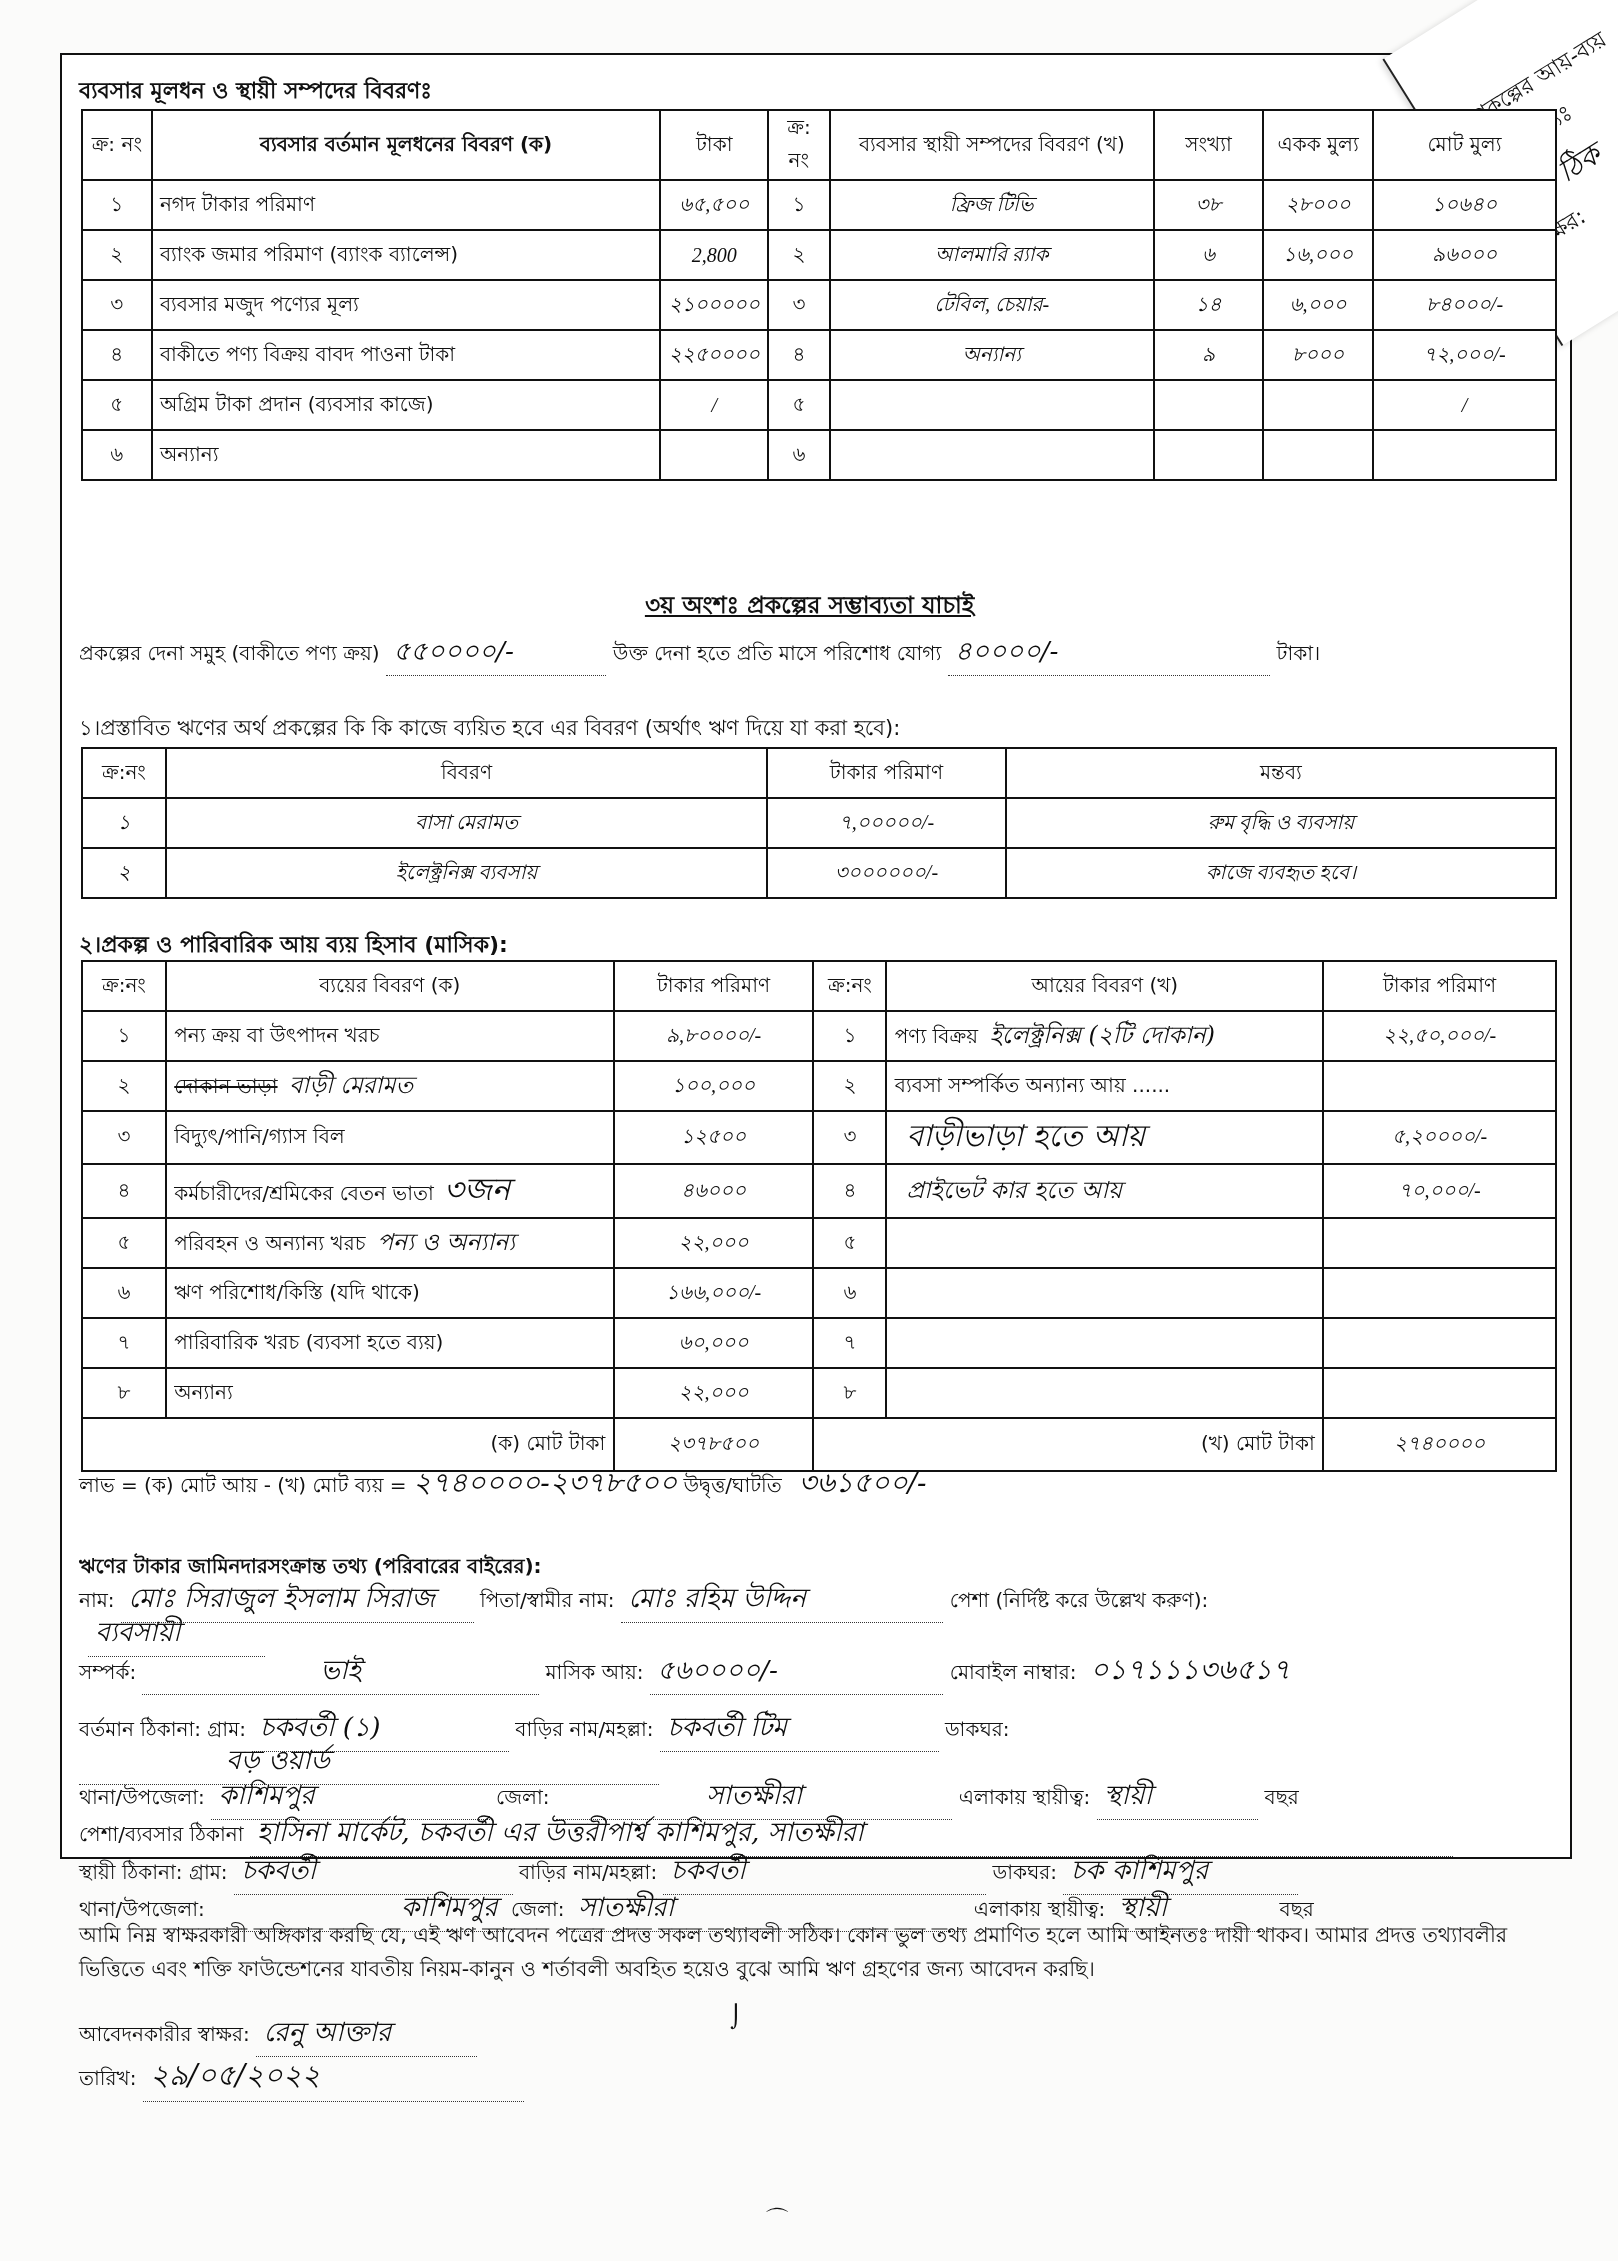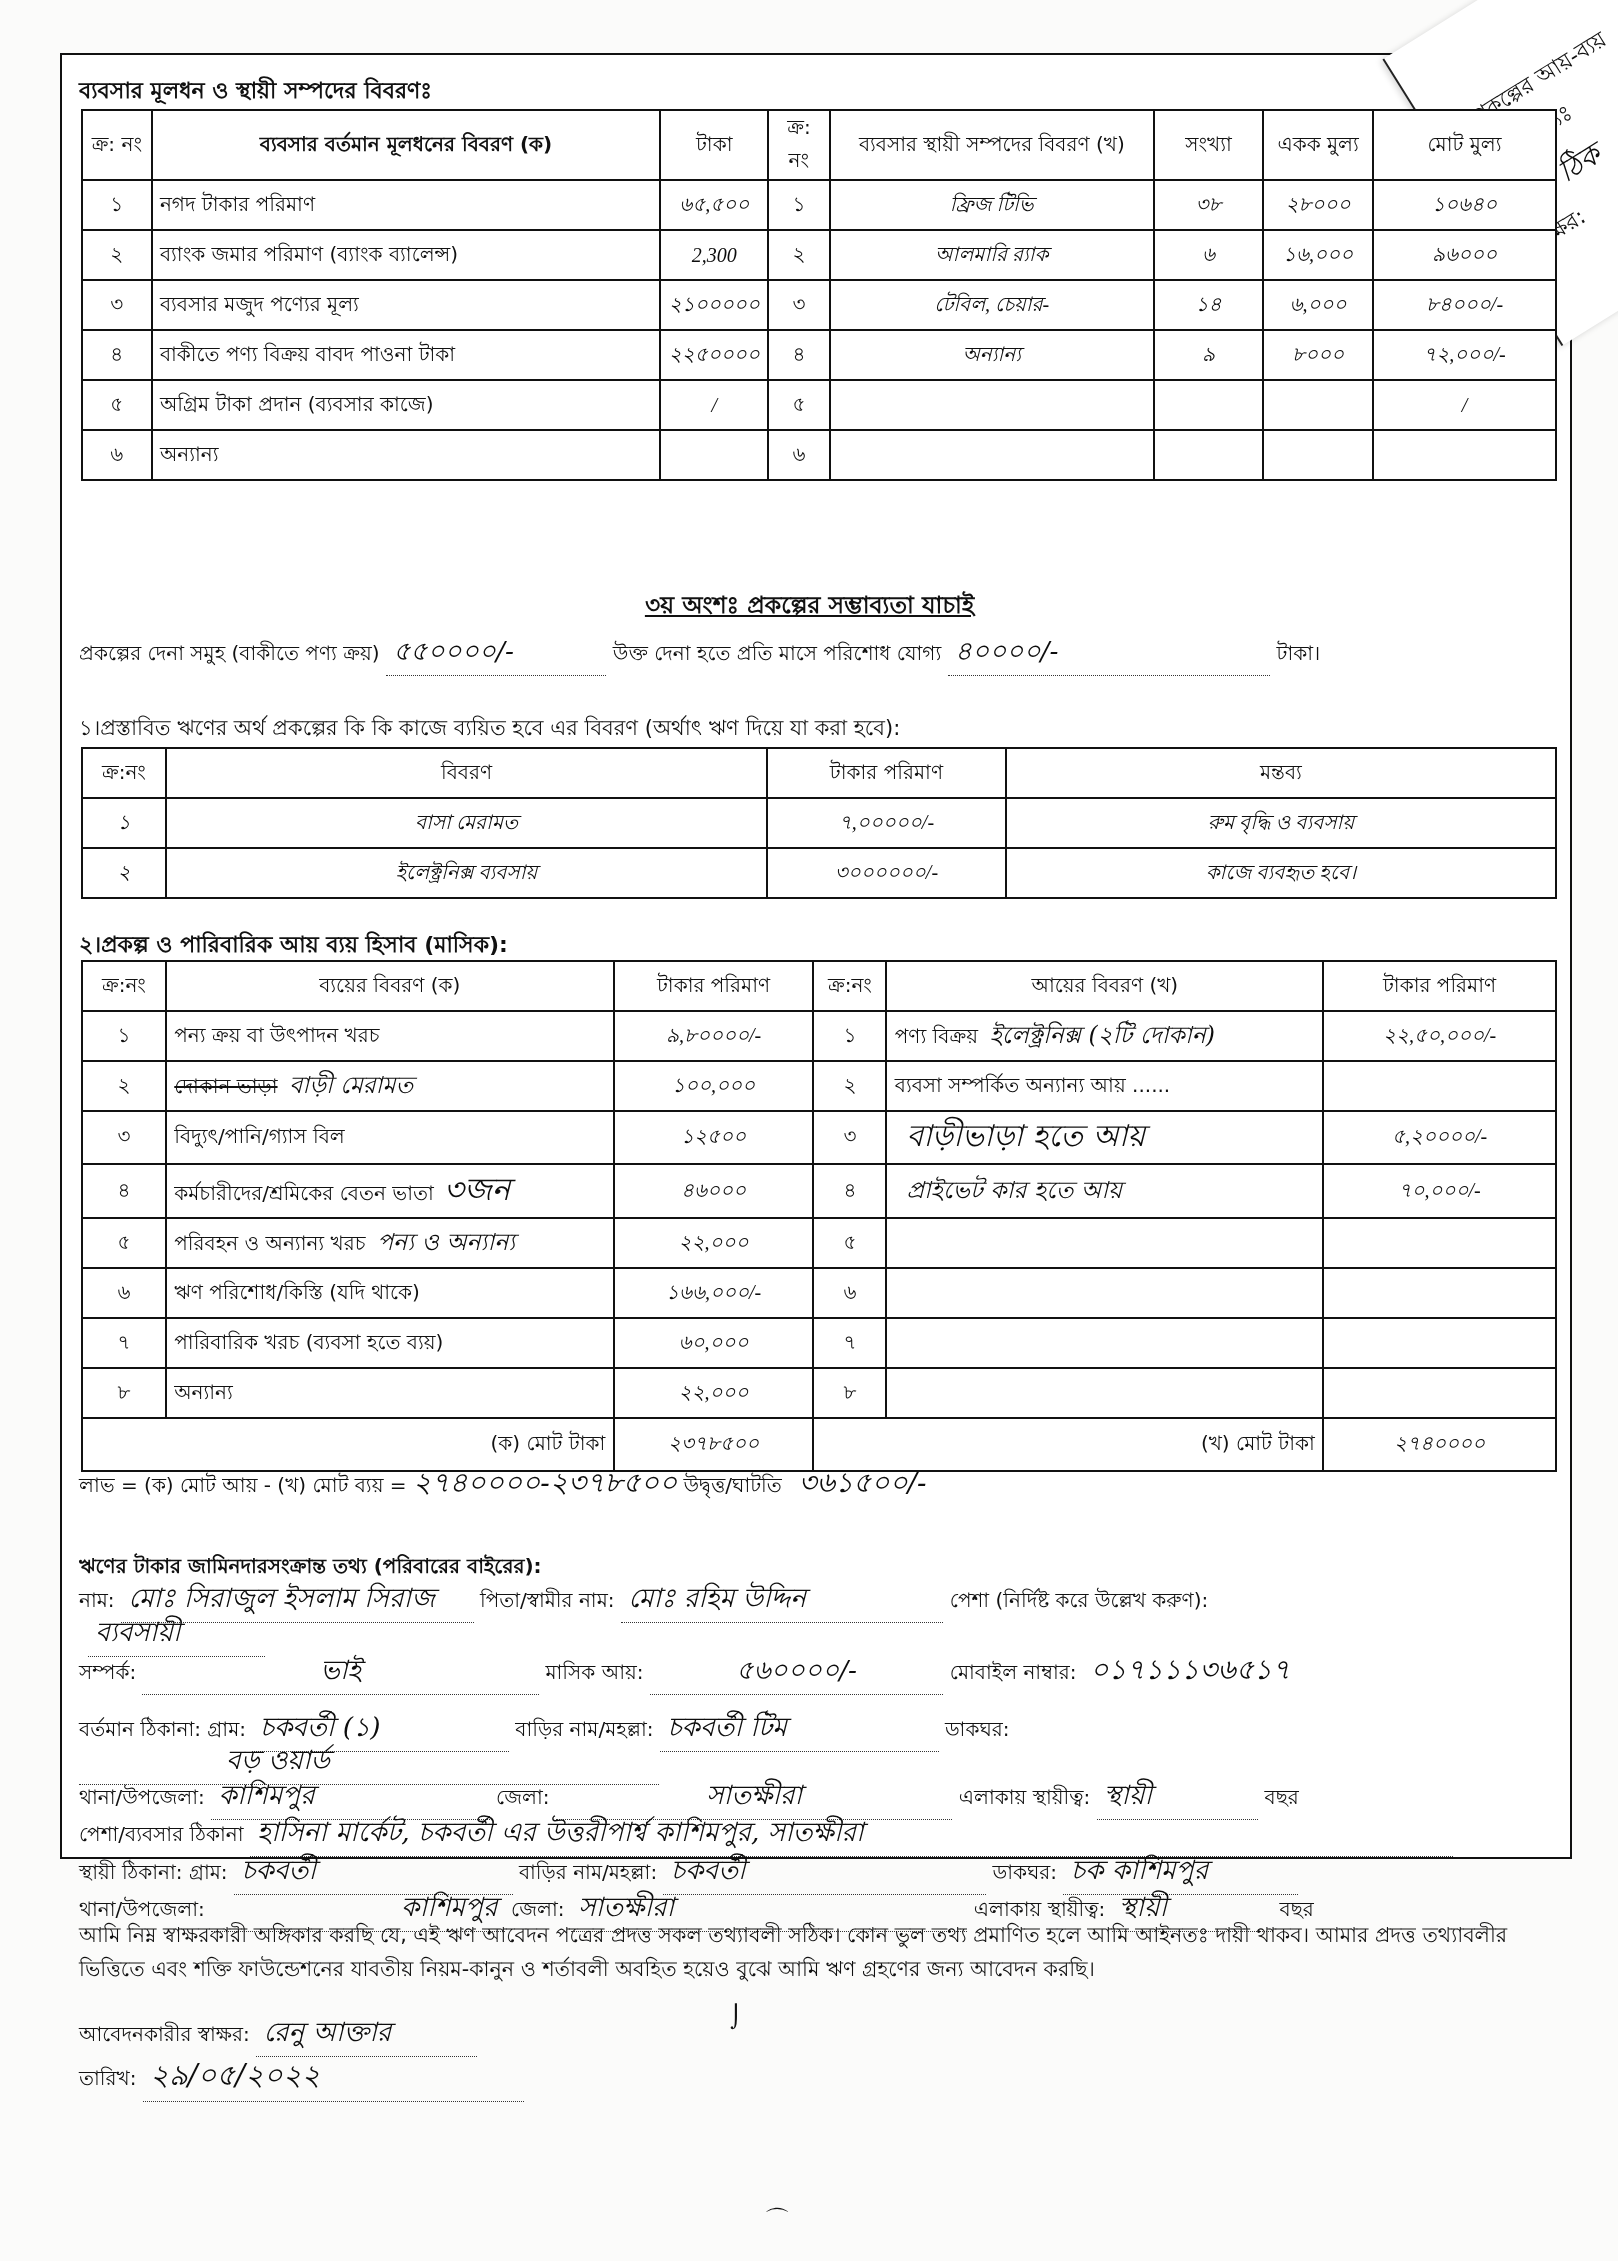--- a/index.html
+++ b/index.html
@@ -74,21 +74,21 @@
     <td class="c hand hv">৬৫,৫০০</td>
     <td class="c">১</td>
     <td class="c hand hv">ফ্রিজ টিভি</td>
     <td class="c hand hv">৩৮</td>
     <td class="c hand hv">২৮০০০</td>
     <td class="c hand hv">১০৬৪০</td>
   </tr>
   <tr>
     <td class="c">২</td>
     <td>ব্যাংক জমার পরিমাণ (ব্যাংক ব্যালেন্স)</td>
-    <td class="c hand hv">2,300</td>
+    <td class="c hand hv">2,800</td>
     <td class="c">২</td>
     <td class="c hand hv">আলমারি র‍্যাক</td>
     <td class="c hand hv">৬</td>
     <td class="c hand hv">১৬,০০০</td>
     <td class="c hand hv">৯৬০০০</td>
   </tr>
   <tr>
     <td class="c">৩</td>
     <td>ব্যবসার মজুদ পণ্যের মূল্য</td>
     <td class="c hand hv">২১০০০০০</td>
@@ -283,21 +283,21 @@
   <span>পেশা (নির্দিষ্ট করে উল্লেখ করুণ):</span>
 </div>
 <div class="line" style="left:88px;top:1612px">
   <span class="fill hand" style="min-width:162px">ব্যবসায়ী</span>
 </div>
 
 <div class="line" style="left:79px;top:1648px">
   <span>সম্পর্ক:</span>
   <span class="fill hand" style="min-width:382px;text-align:center">ভাই</span>
   <span>মাসিক আয়:</span>
-  <span class="fill hand" style="min-width:279px;text-align:center">৫৬০০০০/-</span>
+  <span class="fill hand" style="min-width:279px;">৫৬০০০০/-</span>
   <span>মোবাইল নাম্বার:</span>
   <span class="hand" style="font-size:28px;margin-left:7.3px">০১৭১১১৩৬৫১৭</span>
 </div>
 
 <div class="line" style="left:79px;top:1707px">
   <span>বর্তমান ঠিকানা: গ্রাম:</span>
   <span class="fill hand" style="min-width:242px">চকবর্তী (১)</span>
   <span>বাড়ির নাম/মহল্লা:</span>
   <span class="fill hand" style="min-width:264px">চকবর্তী টিম</span>
   <span>ডাকঘর:</span>

